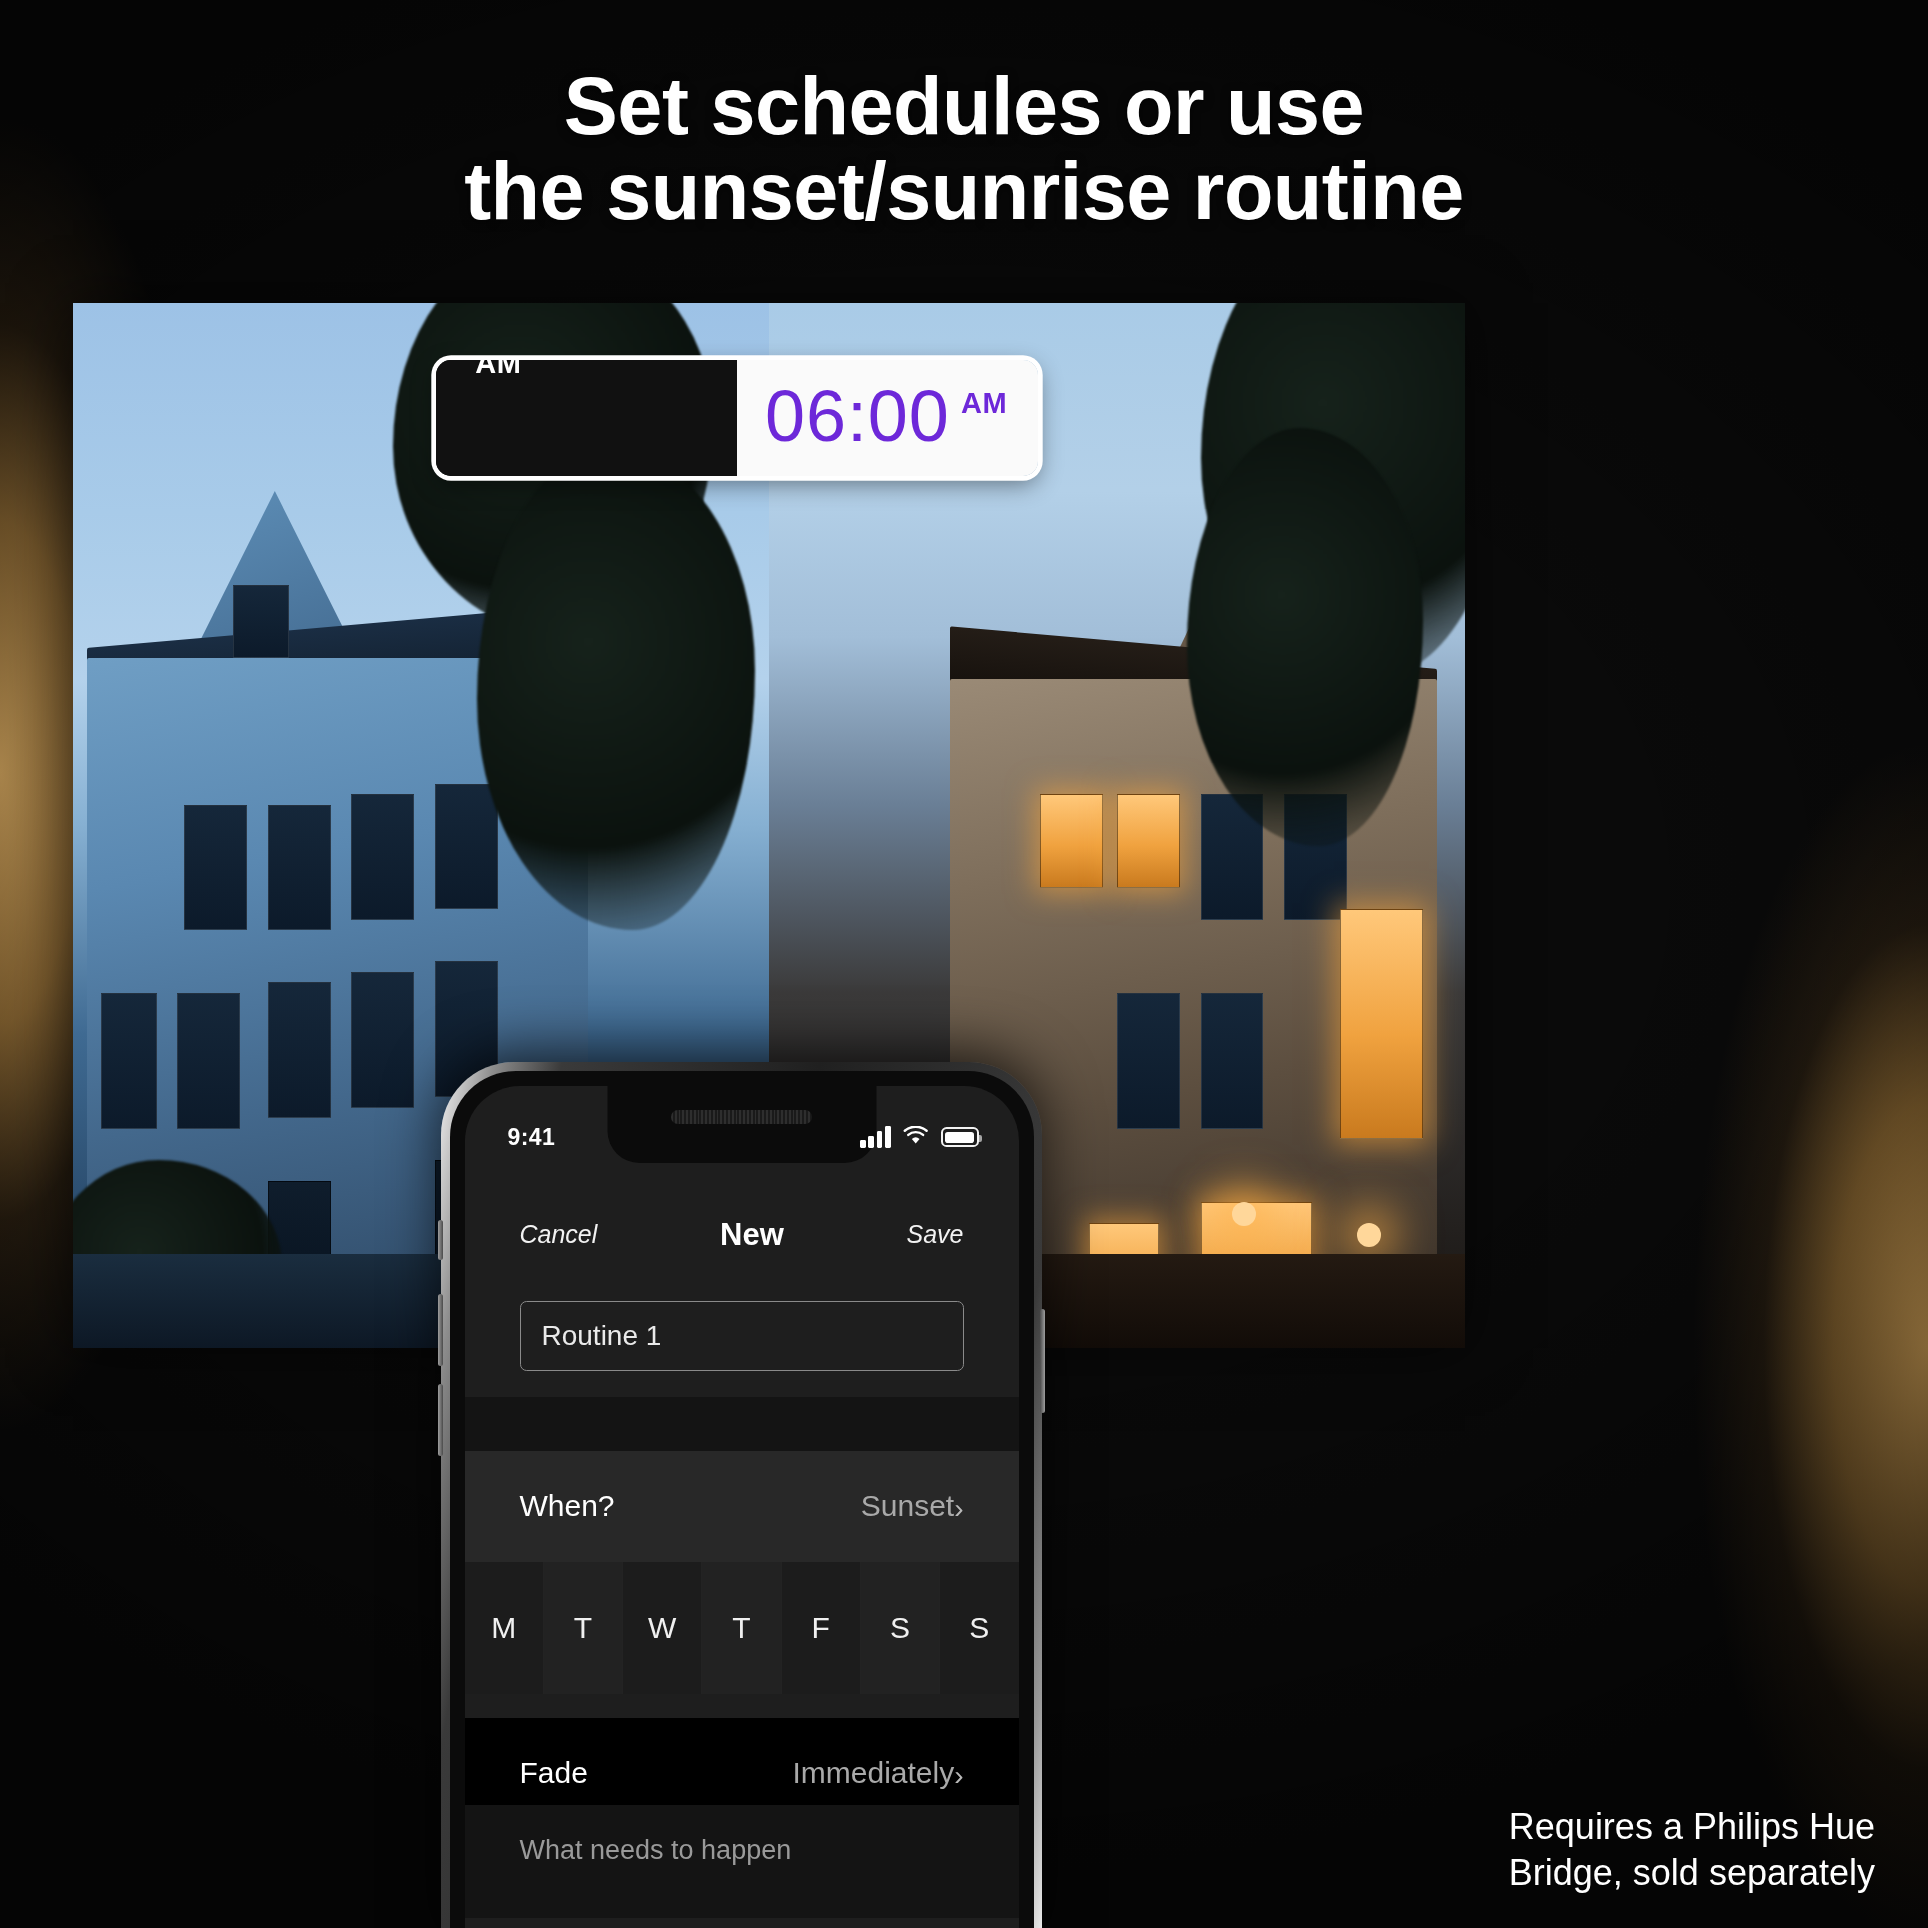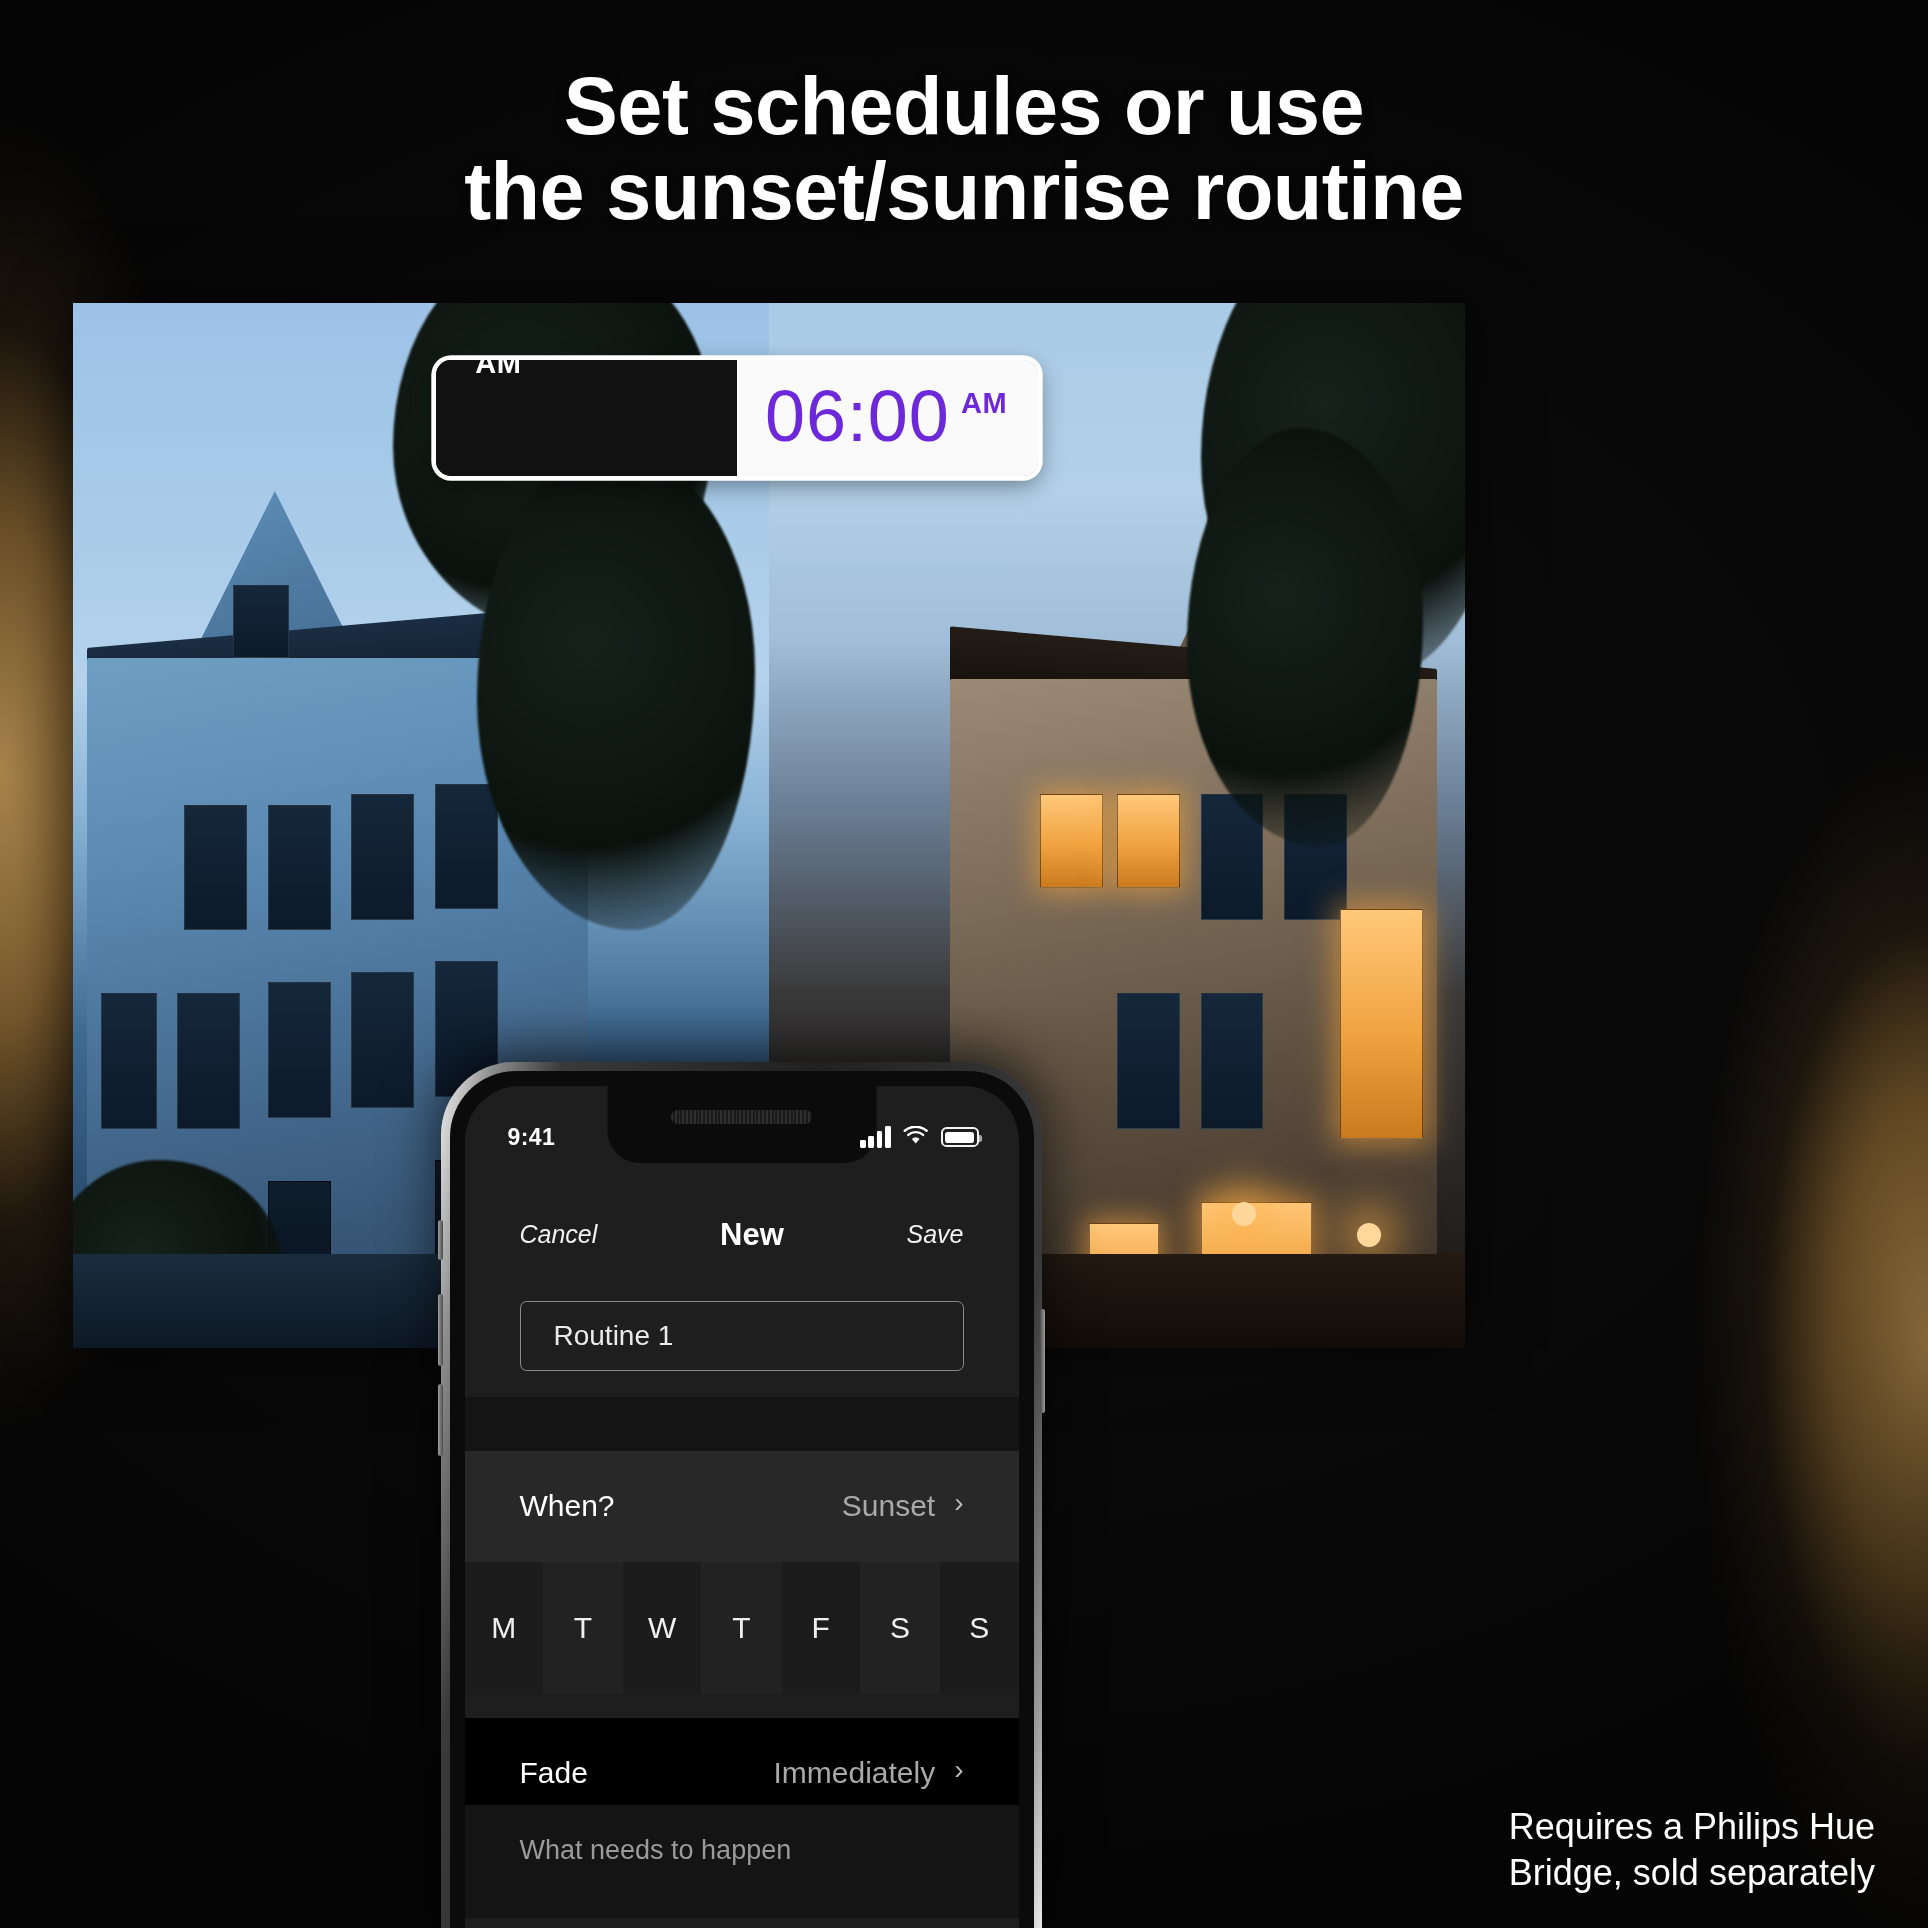--- a/index.html
+++ b/index.html
@@ -271,38 +271,38 @@
   .nav-btn { font-size: 25px; font-weight: 400; color: #f2f2f2; font-style: italic; }
   .nav-title { font-size: 31px; font-weight: 700; color: #fff; }
 
   
   .name-field {
     position: absolute; top: 215px; left: 55px; right: 55px;
     height: 70px;
     border: 1.9px solid #8a8a8a;
     border-radius: 6.6px;
     display: flex; align-items: center;
-    padding: 0 33px;
+    padding: 0 21px;
     color: #eaeaea; font-size: 28px;
     background: #1e1e1e;
   }
 
   .gap-dark { position: absolute; left: 0; right: 0; background: #141414; }
   .gap-dark.g1 { top: 311px; height: 55px; }
 
   .row {
     position: absolute; left: 0; right: 0;
     background: #282828;
     display: flex; align-items: center; justify-content: space-between;
     padding: 0 55px;
     color: #fff;
   }
   .row.when { top: 365px; height: 111px; }
   .row-label { font-size: 30px; color: #fff; }
-  .row-value { font-size: 30px; color: #a9a9a9; display: flex; align-items: flex-start; gap: 19px; }
+  .row-value { font-size: 30px; color: #a9a9a9; display: flex; align-items: flex-end; }
   .chev { font-size: 28px; color: #b9b9b9; line-height: 1; }
 
   .days {
     position: absolute; top: 476px; left: 0; right: 0; height: 132px;
     background: #1c1c1c;
     display: flex;
   }
   .day {
     flex: 1; display: flex; align-items: center; justify-content: center;
     color: #f0f0f0; font-size: 30px;

